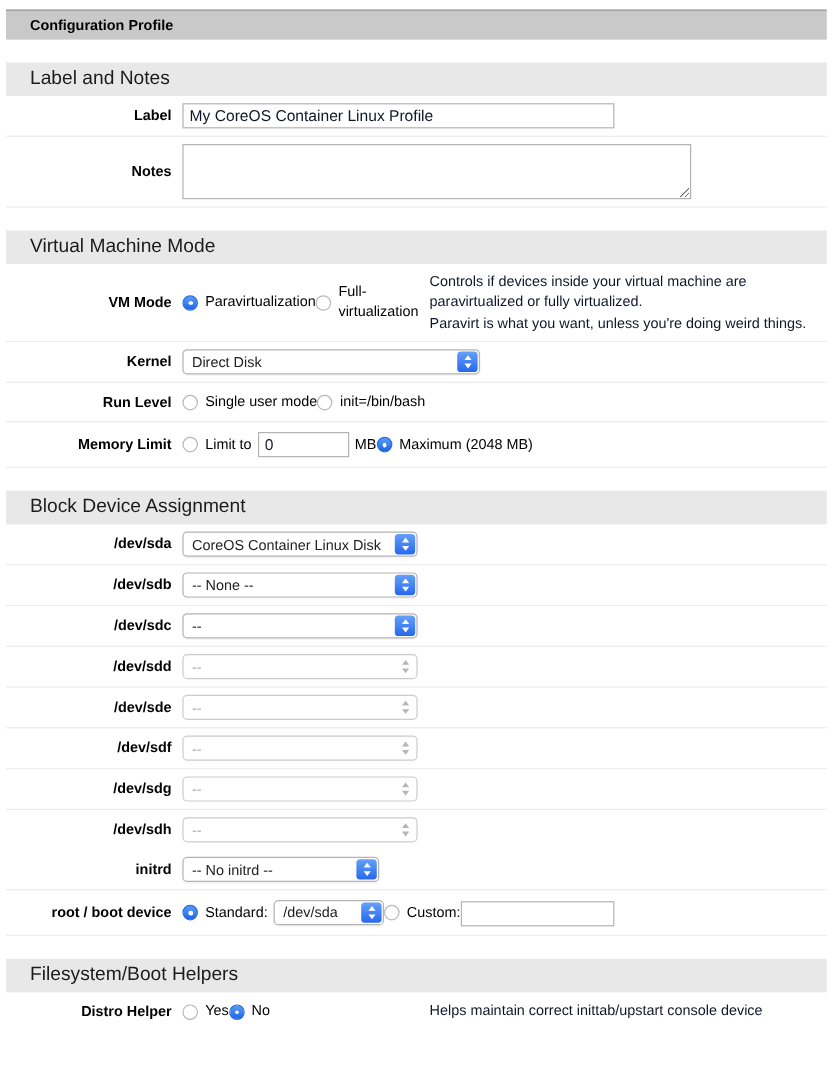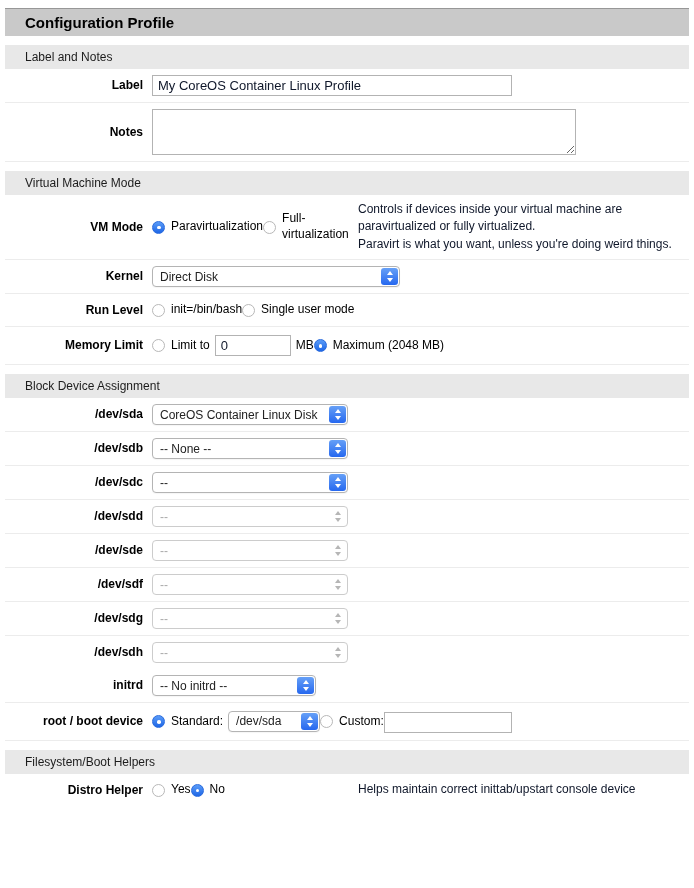--- a/index.html
+++ b/index.html
@@ -9,29 +9,29 @@
     font-size: 12px;
     color: #000;
     width: 694px;
   }
   .page { padding: 8px 5px 14px 5px; }
 
   .title-bar {
     background:#c9c9c9;
     border-top:1px solid #979797;
     font-weight:bold;
-    font-size:15px;
+    font-size:12px;
     padding:5px 20px;
   }
   .section-bar {
     background:#e8e8e8;
     color:#1c1c1c;
-    font-size:12px;
+    font-size:16px;
     padding:5px 20px;
-    margin-top:9px;
+    margin-top:19px;
   }
 
   .row {
     display:flex;
     align-items:center;
     padding:6px 0;
     border-bottom:1px solid #ececec;
   }
   .row:last-of-type { border-bottom:none; }
   .row-label {
@@ -196,25 +196,25 @@
         <span class="stepper"></span>
       </div>
     </div>
   </div>
   <div class="row">
     <div class="row-label">Run Level</div>
     <div class="row-content">
       <div class="control-col stack">
           <div class="radio-line">
           <span class="radio"></span>
+          <span>Single user mode</span>
+        </div>
+          <div class="radio-line">
+          <span class="radio"></span>
           <span>init=/bin/bash</span>
-        </div>
-          <div class="radio-line">
-          <span class="radio"></span>
-          <span>Single user mode</span>
         </div>
         </div>
     </div>
   </div>
   <div class="row">
     <div class="row-label">Memory Limit</div>
     <div class="row-content">
       <div class="stack">
         <div class="radio-line">
           <span class="radio"></span>

